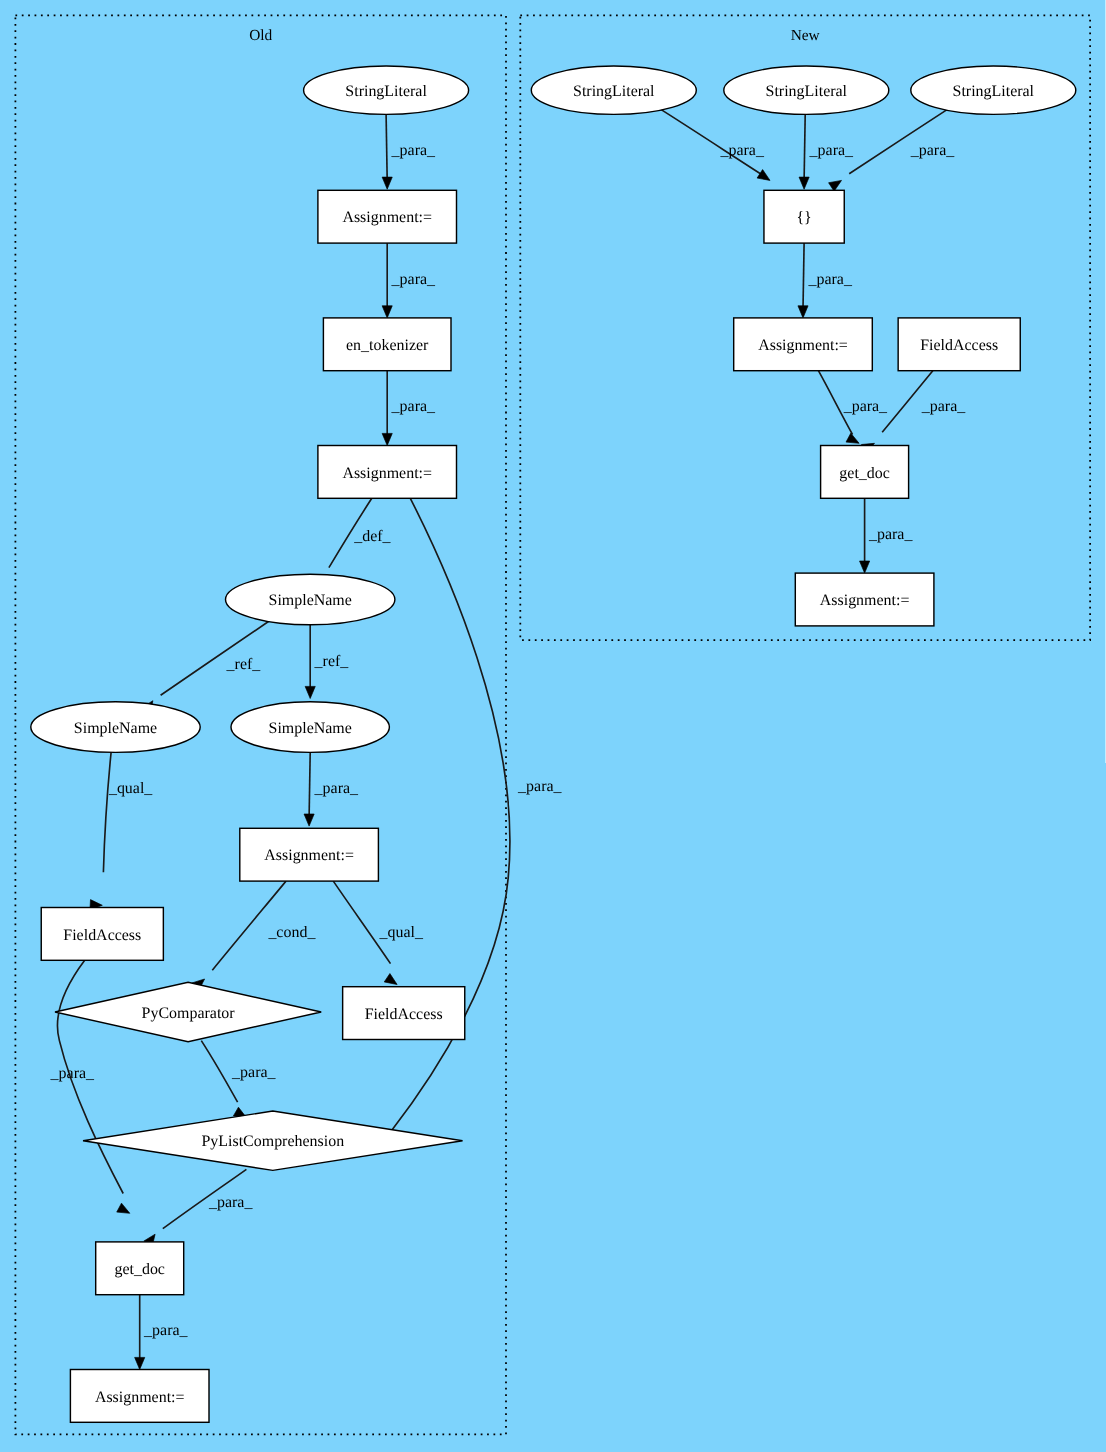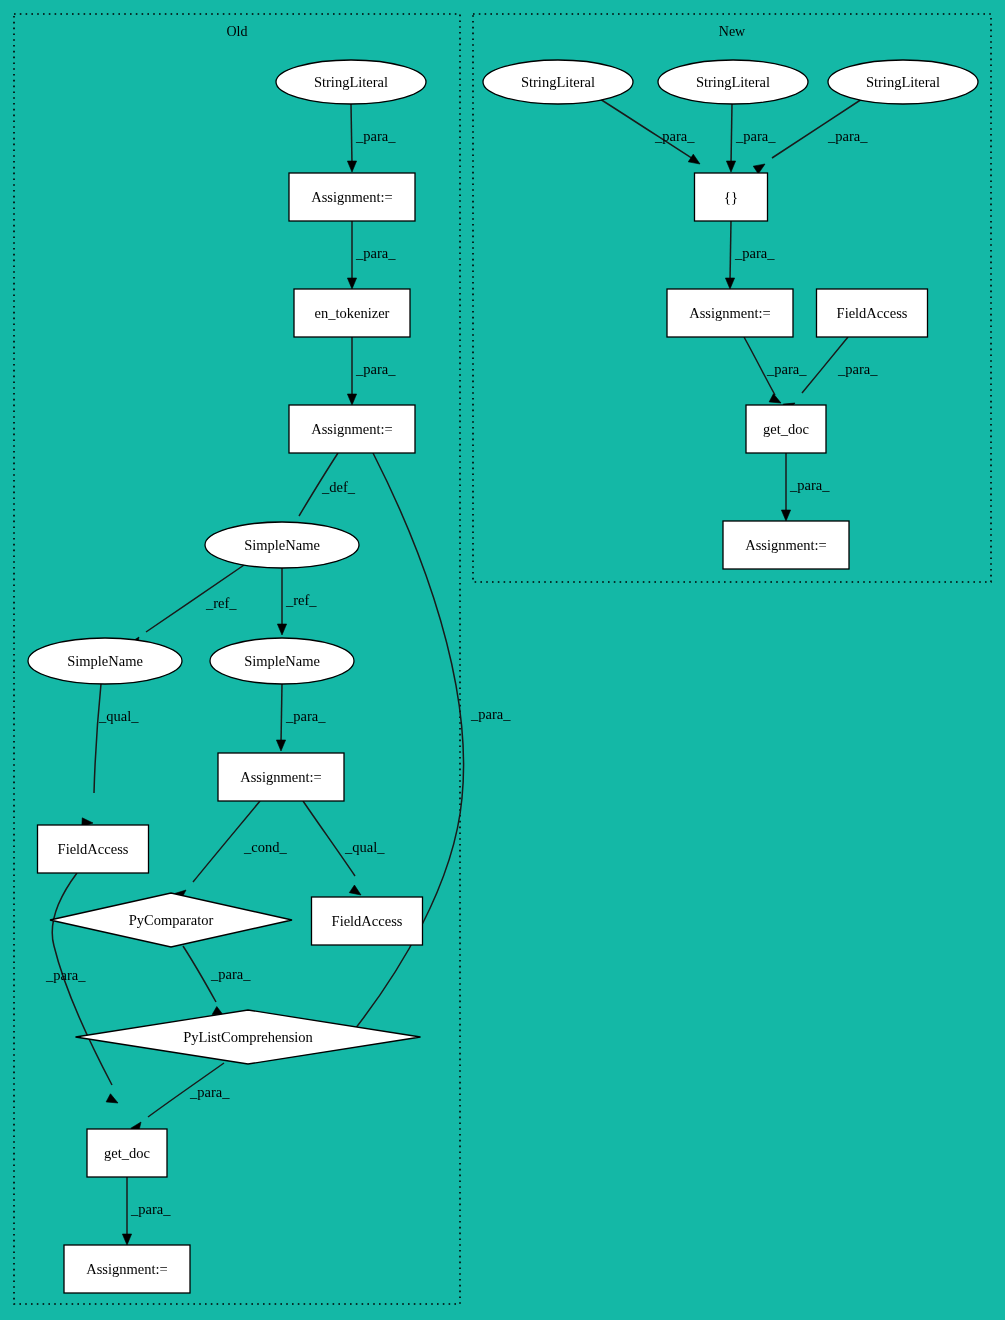--- a/index.html
+++ b/index.html
@@ -4,21 +4,21 @@
 <style>
   html, body {
     margin: 0;
     padding: 0;
     background: #ffffff;
   }
   #canvas {
     position: relative;
     width: 1005px;
     height: 1320px;
-    background: #14b8a6;
+    background: #7dd3fc;
     font-family: "Liberation Serif", "DejaVu Serif", serif;
   }
   svg#graph {
     position: absolute;
     top: 0;
     left: 0;
     width: 1005px;
     height: 1320px;
   }
   .cluster-box {

